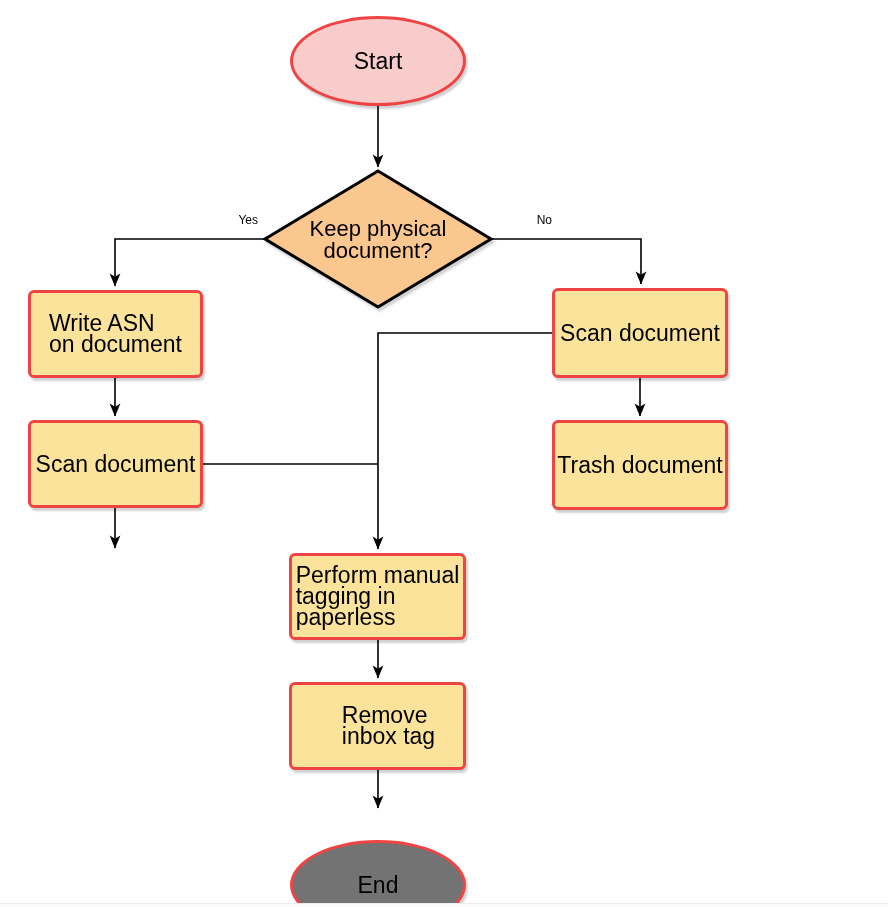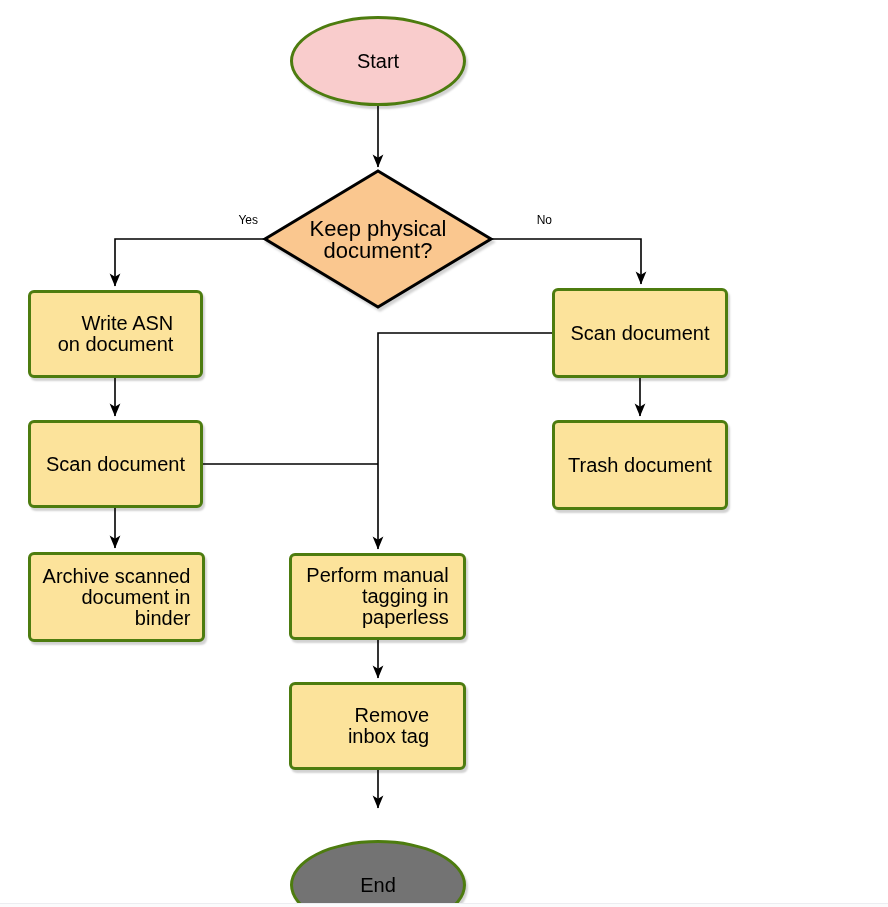--- a/index.html
+++ b/index.html
@@ -26,24 +26,24 @@
     stroke: #000000;
     stroke-width: 3px;
     stroke-linejoin: miter;
     filter: drop-shadow(2px 3px 1px rgba(0,0,0,0.18));
   }
   .node {
     position: absolute;
     display: flex;
     align-items: center;
     justify-content: center;
-    text-align: right;
+    text-align: left;
     box-sizing: border-box;
-    border: 3px solid #4d7c0f;
-    font-size: 20px;
+    border: 3px solid #ef4444;
+    font-size: 23px;
     line-height: 21px;
     white-space: pre-line;
   }
   .process {
     border-radius: 6px;
     box-shadow: 2px 3px 2px rgba(0,0,0,0.18);
   }
   .terminator {
     border-radius: 50%;
     box-shadow: 2px 3px 2px rgba(0,0,0,0.18);
@@ -110,23 +110,20 @@
 
   <div class="edge-label" style="left:198px; top:211px; width:60px;">Yes</div>
 
   <div class="edge-label" style="left:492px; top:211px; width:60px;">No</div>
 
   <div class="node process" style="left: 28px; top: 290px; width: 175px; height: 88px; background-color: rgb(252, 227, 155);">Write ASN
 on document</div>
 
   <div class="node process" style="left: 28px; top: 420px; width: 175px; height: 88px; background-color: rgb(252, 227, 155);">Scan document</div>
 
-  <div class="node process" style="left: 28px; top: 552px; width: 177px; height: 90px; background-color: rgb(252, 227, 155);">Archive scanned
-document in
-binder</div>
 
   <div class="node process" style="left: 552px; top: 288px; width: 176px; height: 90px; background-color: rgb(252, 227, 155);">Scan document</div>
 
   <div class="node process" style="left: 552px; top: 420px; width: 176px; height: 90px; background-color: rgb(252, 227, 155);">Trash document</div>
 
   <div class="node process" style="left: 289px; top: 553px; width: 177px; height: 87px; background-color: rgb(252, 227, 155);">Perform manual
 tagging in
 paperless</div>
 
   <div class="node process" style="left: 289px; top: 682px; width: 177px; height: 88px; background-color: rgb(252, 227, 155); padding-left: 22px;">Remove

